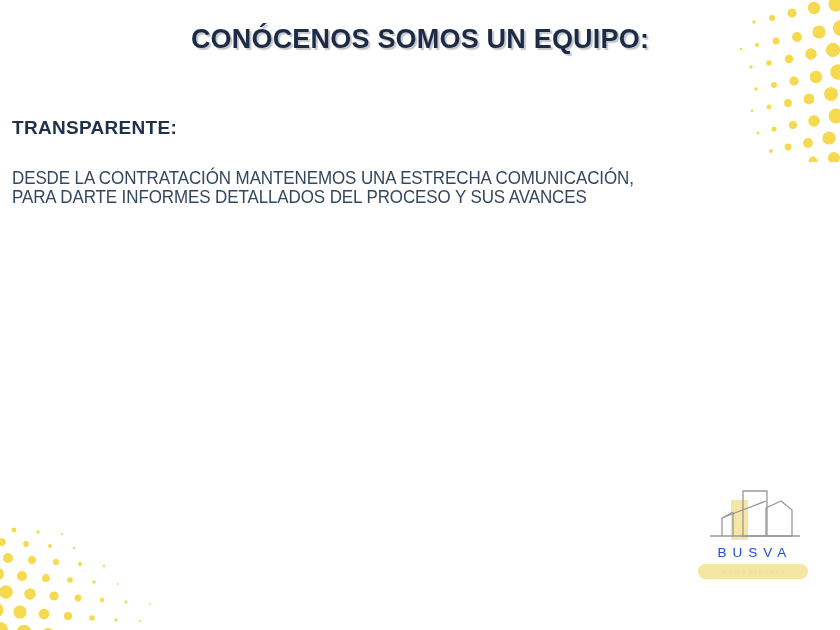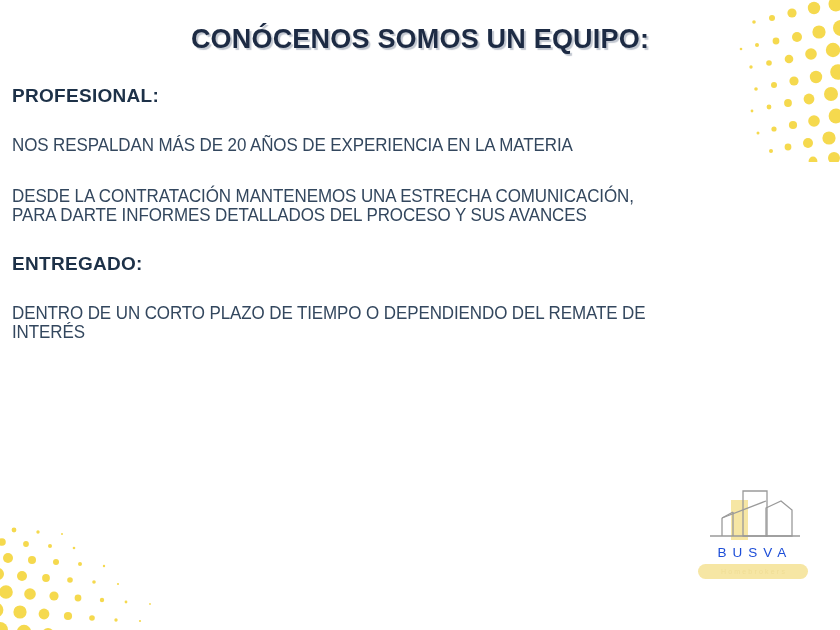--- a/index.html
+++ b/index.html
@@ -235,41 +235,29 @@
           <circle cx="46" cy="12" r="1.7"></circle>
         <circle cx="70" cy="14" r="1.0"></circle>
       </g>
     </svg>
   </div>
 
   <div class="title">CONÓCENOS SOMOS UN EQUIPO:</div>
 
   <div class="content">
 
-    <div class="section sec-profesional">
-      <div class="section-heading">PROFESIONAL:</div>
-      <div class="section-body">
-        <span class="line">NOS RESPALDAN MÁS DE 20 AÑOS DE EXPERIENCIA EN LA MATERIA</span>
-      </div>
-    </div>
 
     <div class="section sec-transparente">
+      <div class="section-heading">TRANSPARENTE:</div>
       <div class="section-body">
         <span class="line">DESDE LA CONTRATACIÓN MANTENEMOS UNA ESTRECHA COMUNICACIÓN,</span>
         <span class="line">PARA DARTE INFORMES DETALLADOS DEL PROCESO Y SUS AVANCES</span>
       </div>
     </div>
 
-    <div class="section sec-entregado">
-      <div class="section-heading">ENTREGADO:</div>
-      <div class="section-body">
-        <span class="line">DENTRO DE UN CORTO PLAZO DE TIEMPO O DEPENDIENDO DEL REMATE DE</span>
-        <span class="line">INTERÉS</span>
-      </div>
-    </div>
 
 
   </div>
 
   <div class="logo">
     <div class="logo-mark">
       <svg viewBox="0 0 104 56" xmlns="http://www.w3.org/2000/svg">
         <rect x="29" y="12" width="17" height="40" fill="#f6e6a4"></rect>
         <g fill="none" stroke="#9a9a9a" stroke-width="1.3">
           <path d="M41 3 H65 V48 H41 Z"></path>

